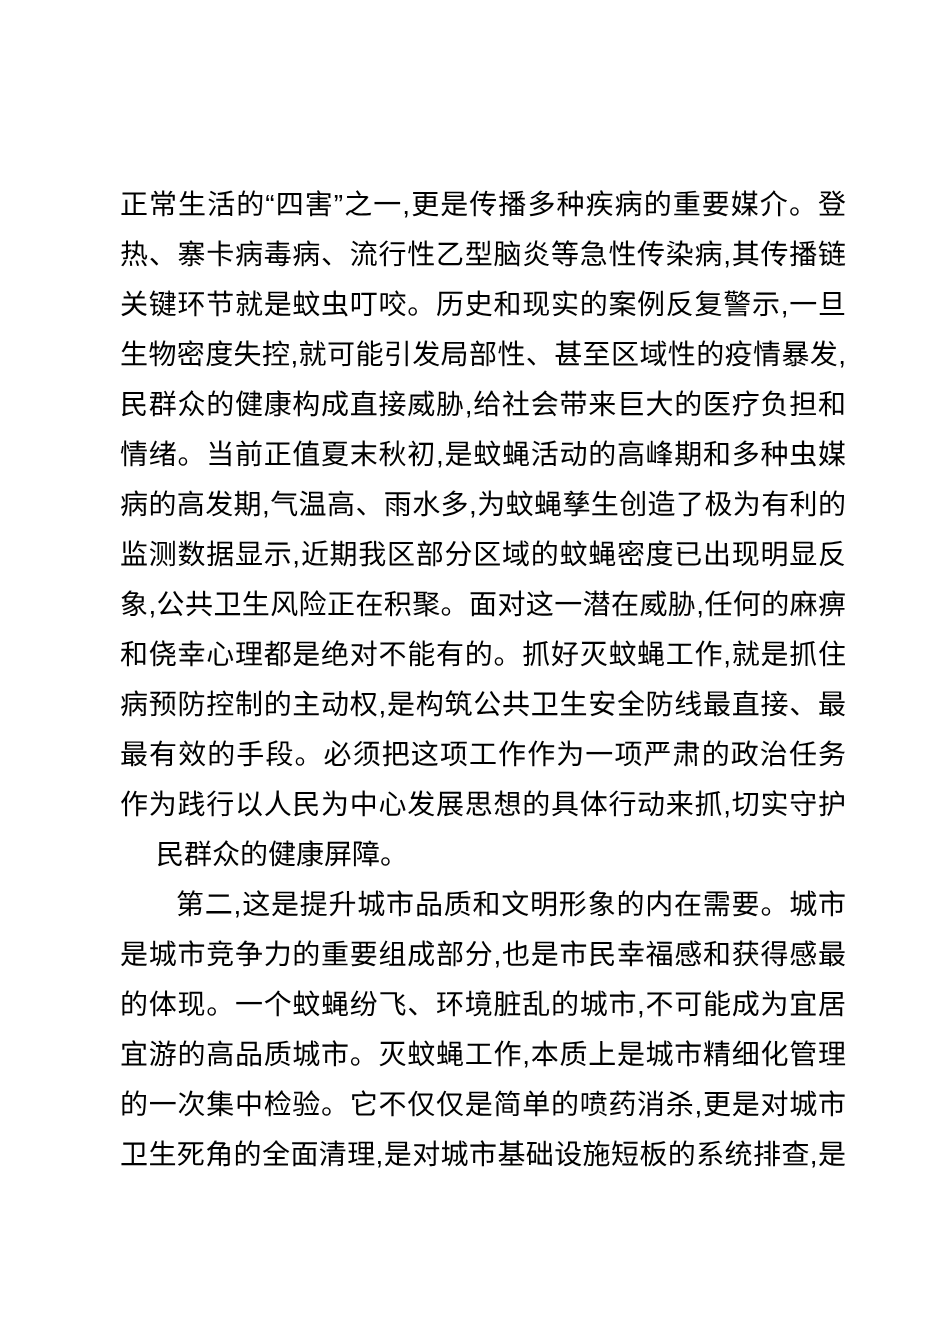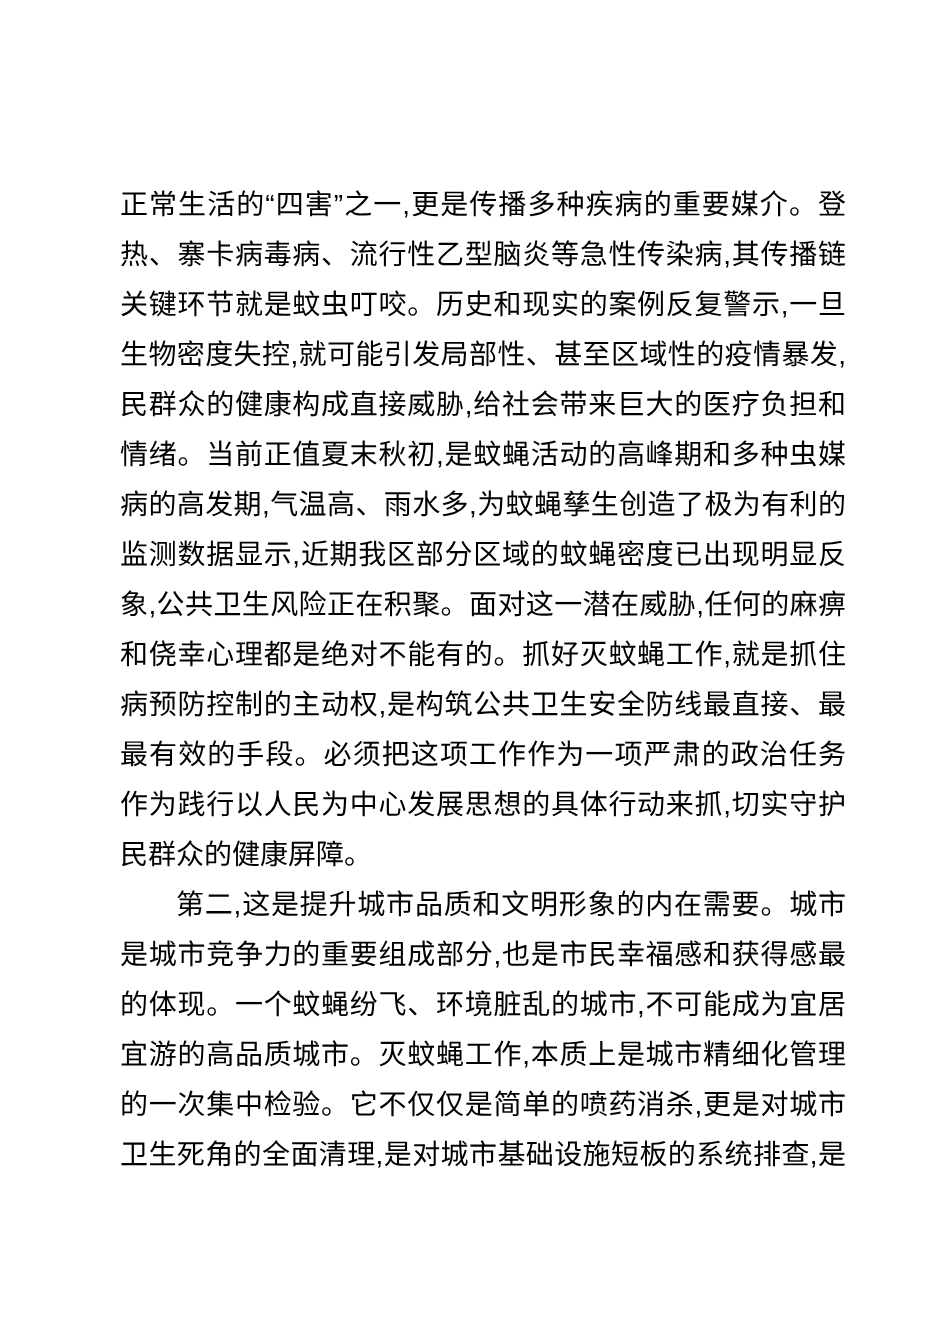--- a/index.html
+++ b/index.html
@@ -31,20 +31,21 @@
     color: #000000;
     white-space: nowrap;
     text-align: justify;
     
     text-align-last: justify;
     white-space: normal;
     overflow: hidden;
   }
   .line.para-last {
     text-align-last: left;
+    margin-left: 36px;
   }
   .line.indent {
     text-indent: 56px;
   }
 </style>
 </head>
 <body style="background: rgb(255, 255, 255);">
 
 <div class="doc-page">
 

